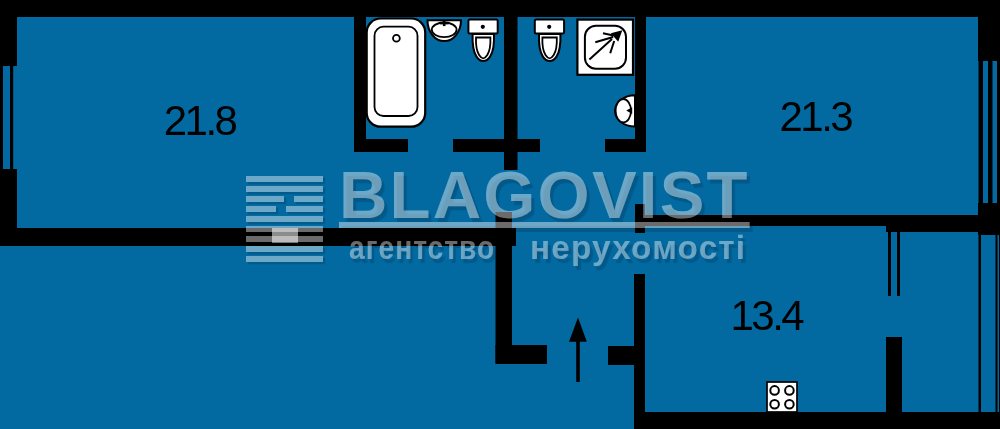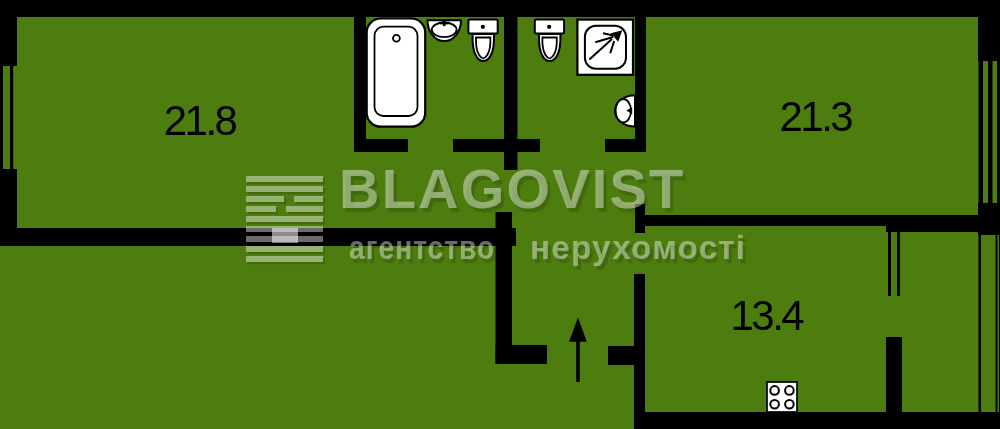--- a/index.html
+++ b/index.html
@@ -1,16 +1,16 @@
 <!DOCTYPE html>
 <html><head>
 <meta charset="utf-8">
 <style>
   html,body{margin:0;padding:0;background:#fff;}
-  #plan{position:relative;width:1000px;height:429px;background:#4d7c0f;overflow:hidden;
+  #plan{position:relative;width:1000px;height:429px;background:#0369a1;overflow:hidden;
         font-family:"Liberation Sans", sans-serif;}
   svg{position:absolute;left:0;top:0;}
   .wm{position:absolute;color:rgba(255,255,255,0.42);
       font-family:"Liberation Sans", sans-serif;font-weight:bold;white-space:nowrap;
       text-shadow:3px 4px 1px rgba(0,0,0,0.15);z-index:5;}
 </style>
 </head>
 <body>
 <div id="plan">
 <svg width="1000" height="429" viewBox="0 0 1000 429">
@@ -147,18 +147,18 @@
   <div style="position:absolute;left:0;top:30px;width:30px;height:6px;background:rgba(255,255,255,0.42);box-shadow:2px 2px 1px rgba(0,0,0,0.14);"></div>
   <div style="position:absolute;left:40px;top:30px;width:37px;height:6px;background:rgba(255,255,255,0.42);box-shadow:2px 2px 1px rgba(0,0,0,0.14);"></div>
   <div style="position:absolute;left:0;top:40px;width:77px;height:6px;background:rgba(255,255,255,0.42);box-shadow:2px 2px 1px rgba(0,0,0,0.14);"></div>
   <div style="position:absolute;left:0;top:50px;width:77px;height:6px;background:rgba(255,255,255,0.42);box-shadow:2px 2px 1px rgba(0,0,0,0.14);"></div>
   <div style="position:absolute;left:26px;top:52px;width:26px;height:15px;background:rgba(255,255,255,0.55);"></div>
   <div style="position:absolute;left:0;top:60px;width:77px;height:6px;background:rgba(255,255,255,0.42);box-shadow:2px 2px 1px rgba(0,0,0,0.14);"></div>
   <div style="position:absolute;left:0;top:70px;width:77px;height:6px;background:rgba(255,255,255,0.42);box-shadow:2px 2px 1px rgba(0,0,0,0.14);"></div>
   <div style="position:absolute;left:0;top:80px;width:77px;height:6px;background:rgba(255,255,255,0.42);box-shadow:2px 2px 1px rgba(0,0,0,0.14);"></div>
 </div>
 
-<div class="wm" id="wm1" style="left:339px;top:156px;font-size:56px;letter-spacing:2.2px;">BLAGOVIST</div>
+<div class="wm" id="wm1" style="left:339px;top:156px;font-size:67px;letter-spacing:2.2px;text-decoration:underline;">BLAGOVIST</div>
 
 <div class="wm" id="wm2" style="left:348.5px;top:227.5px;font-size:34px;letter-spacing:1.2px;transform:scaleX(0.83);transform-origin:0 0;">агентство</div>
 
 <div class="wm" id="wm3" style="left:530px;top:227.5px;font-size:34px;letter-spacing:1.2px;transform:scaleX(0.98);transform-origin:0 0;">нерухомості</div>
 </div>
 
 </body></html>

